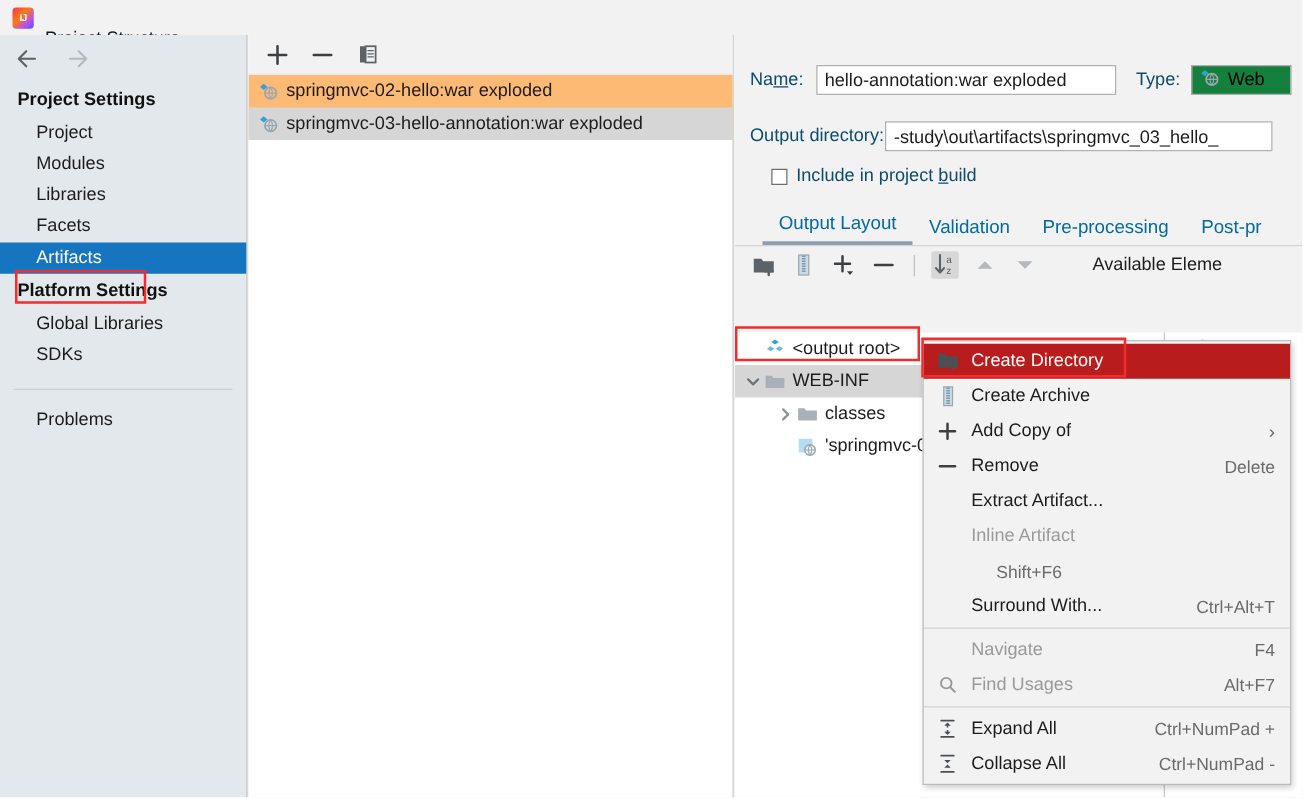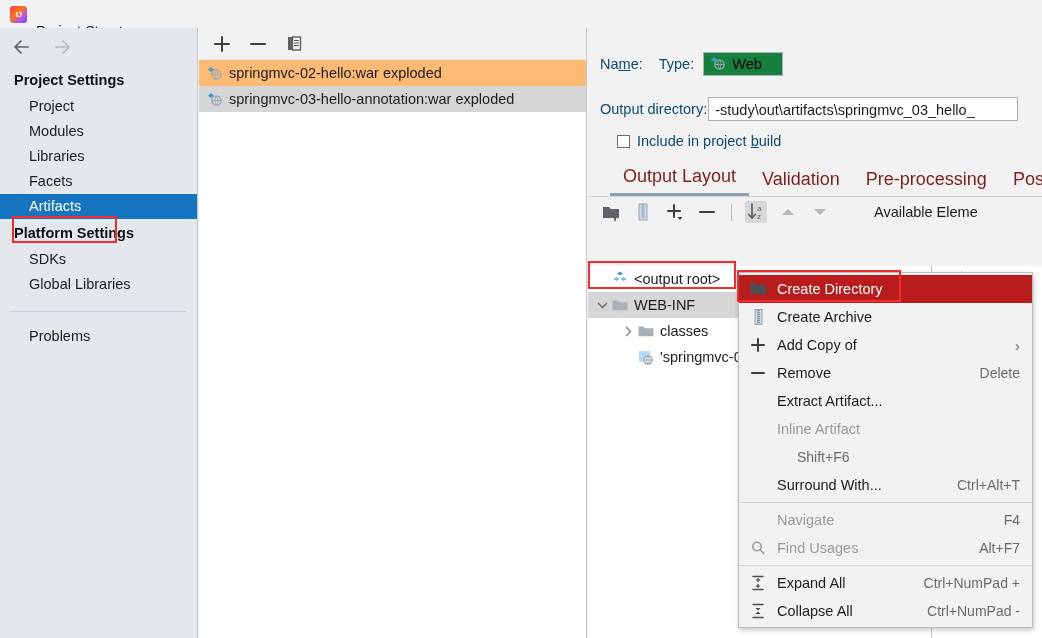--- a/index.html
+++ b/index.html
@@ -164,21 +164,21 @@
 
   
   .tabs {
     display: flex; align-items: flex-end;
     padding-left: 22px;
     height: 30px;
     gap: 0px;
     border-bottom: 1px solid #d4d4d4;
   }
   .tab {
-    font-size: 18px; color: #7f1d1d;
+    font-size: 15px; color: #0369a1;
     padding: 0 13px 6px 13px;
     white-space: nowrap;
   }
   .tab.active { border-bottom: 3px solid #8ca0b3; }
 
   
   .ol-toolbar {
     height: 30px;
     display: flex; align-items: center;
     padding-left: 12px;
@@ -270,22 +270,22 @@
     </div>
 
     <div class="sec-header">Project Settings</div>
     <div class="nav-item">Project</div>
     <div class="nav-item">Modules</div>
     <div class="nav-item">Libraries</div>
     <div class="nav-item">Facets</div>
     <div class="nav-item selected">Artifacts</div>
 
     <div class="sec-header">Platform Settings</div>
+    <div class="nav-item">Global Libraries</div>
     <div class="nav-item">SDKs</div>
-    <div class="nav-item">Global Libraries</div>
 
     <div class="divider-line"></div>
     <div class="nav-item" style="margin-top:12px;">Problems</div>
   </div>
 
   <div class="list-panel">
     <div class="list-toolbar">
       <span class="tb-ico">
         <svg width="22" height="22" viewBox="0 0 22 22">
             <path d="M11 4 v14 M4 11 h14" stroke="#3c3f41" stroke-width="2" stroke-linecap="round"></path>
@@ -325,20 +325,21 @@
         </span>
         <span>springmvc-03-hello-annotation:war exploded</span>
       </div>
     </div>
   </div>
 
   <div class="detail">
 
     <div class="field-row" style="height:36px; margin-top:18px;">
       <span class="fld-label">Na<u>m</u>e:</span>
+      <div class="txtbox" style="width:240px; margin-left:10px;">hello-annotation:war exploded</div>
       <span class="fld-label" style="margin-left:16px;">Type:</span>
       <div class="combo" style="width:80px; margin-left:9px;">
         <span style="flex:none;">
           <svg width="18" height="16" viewBox="0 0 18 16">
             <path d="M2 4.5 L5 2 L8 4.5 L5 7 Z" fill="#389fd6"></path>
             <circle cx="10.5" cy="9.5" r="4.6" fill="none" stroke="#9aa7b0" stroke-width="1.4"></circle>
             <path d="M6 9.5 h9 M10.5 5 c2 3 2 6 0 9 M10.5 5 c-2 3 -2 6 0 9" stroke="#9aa7b0" stroke-width="0.9" fill="none"></path>
           </svg>
         </span>
         <span>Web</span>

